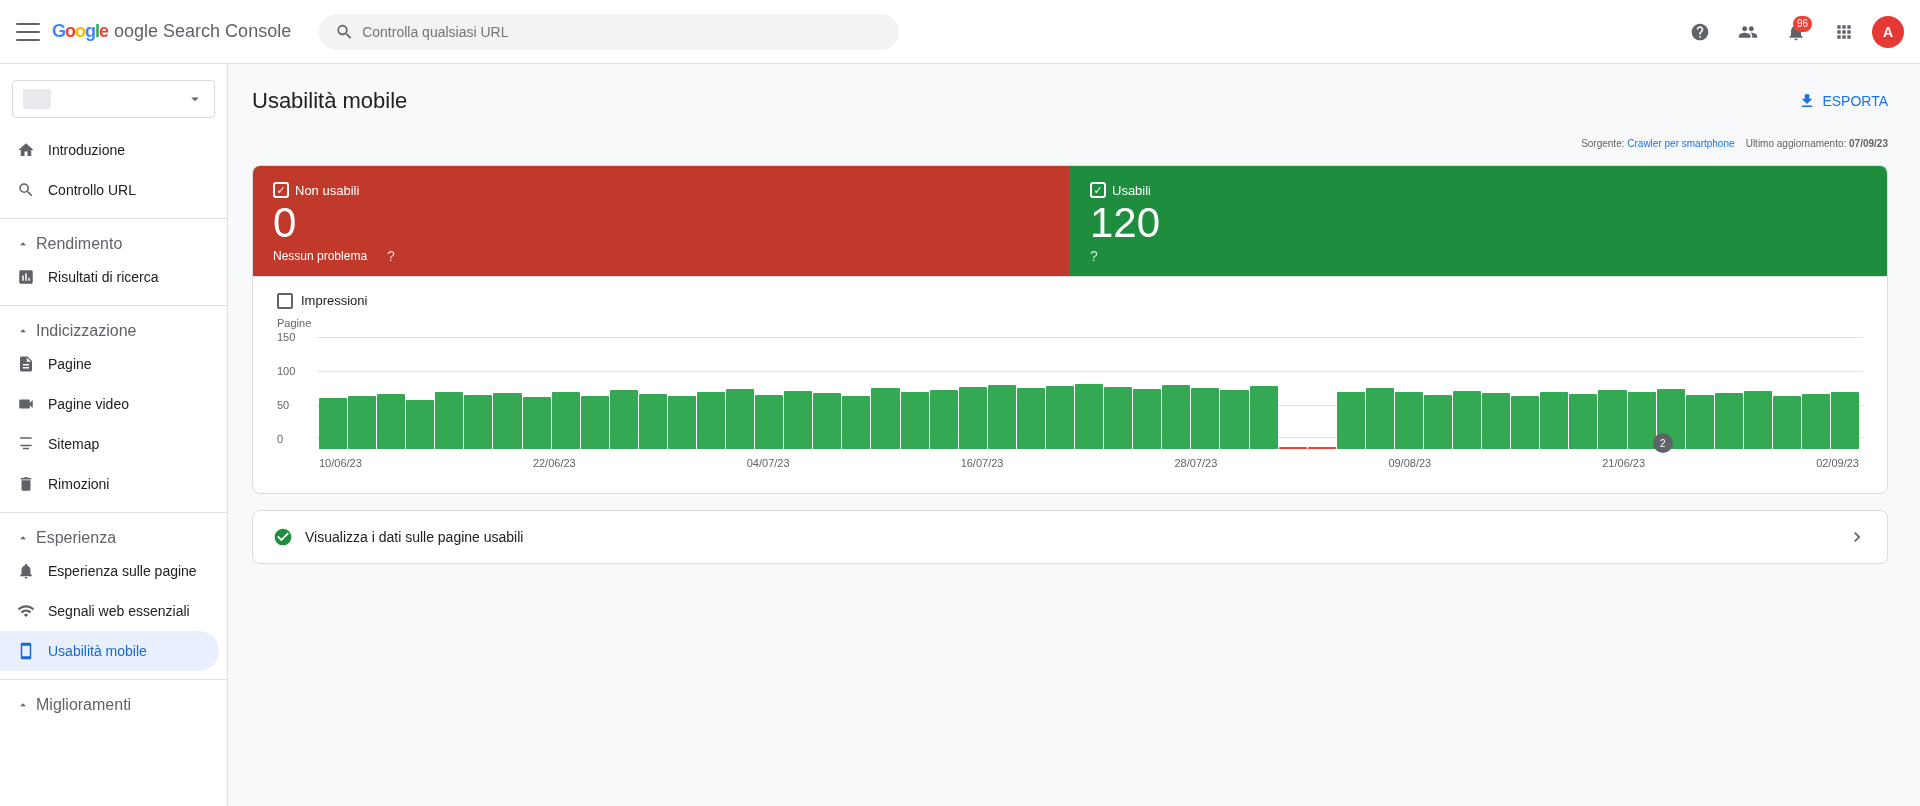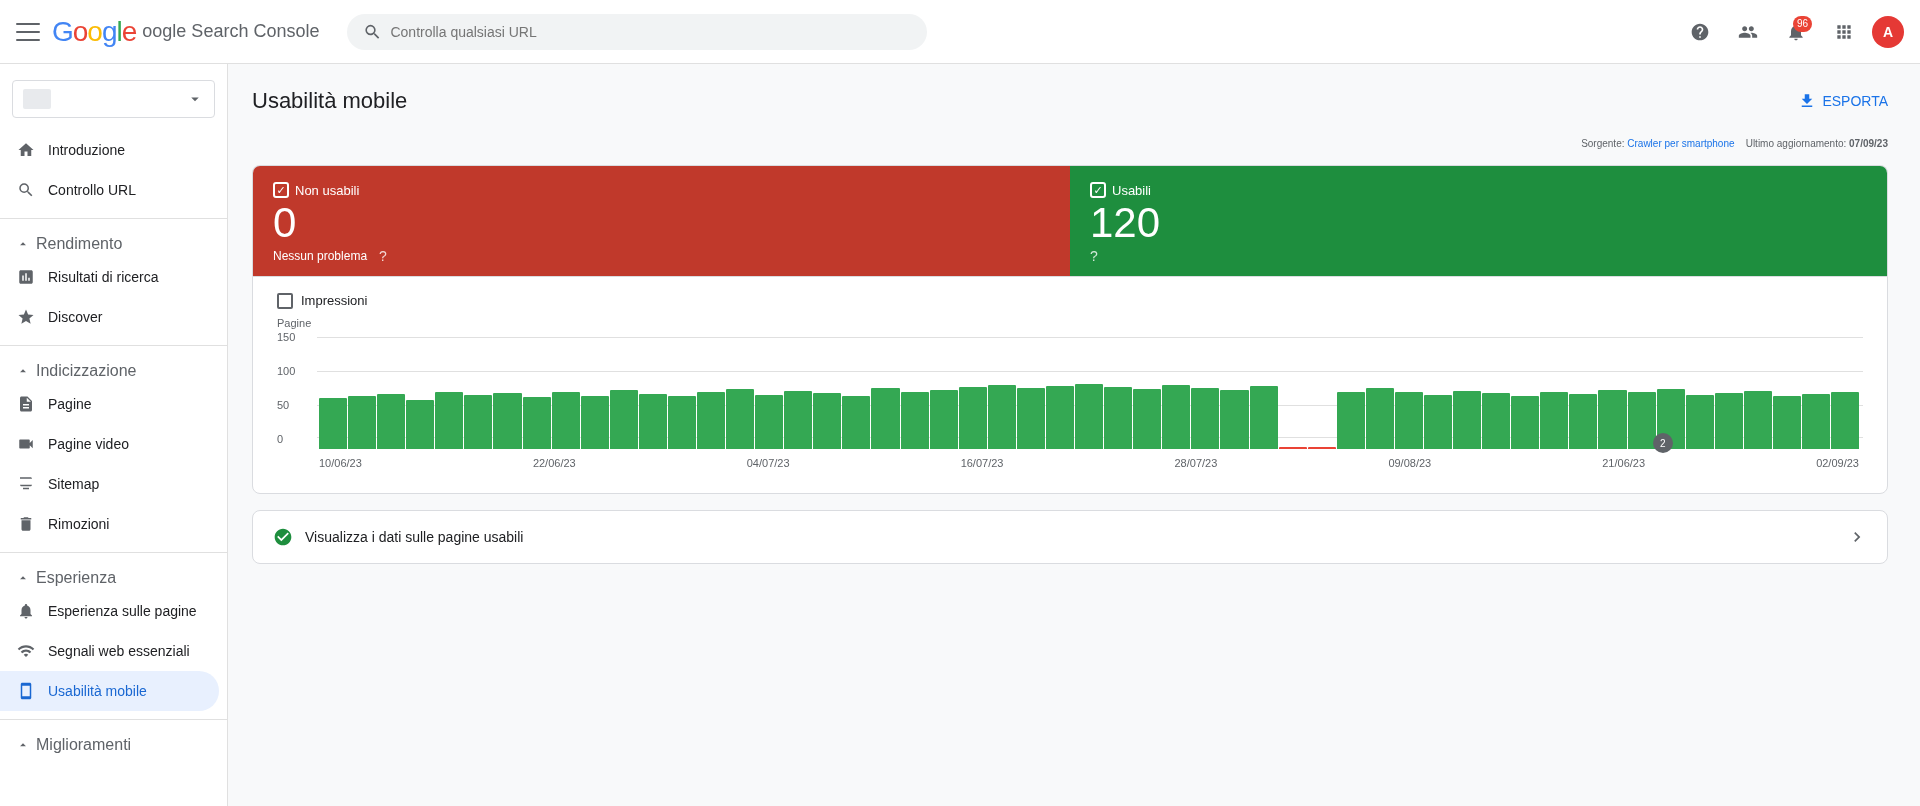--- a/index.html
+++ b/index.html
@@ -7,21 +7,21 @@
 
     
     .top-nav {
       display: flex; align-items: center; height: 64px;
       background: #fff; border-bottom: 1px solid #e0e0e0;
       padding: 0 16px; gap: 12px; position: fixed; top: 0; left: 0; right: 0; z-index: 100;
     }
     .hamburger-icon { width: 24px; height: 24px; display: flex; flex-direction: column; justify-content: space-around; cursor: pointer; flex-shrink: 0; }
     .hamburger-icon span { display: block; height: 2px; background: #5f6368; border-radius: 2px; }
     .logo-area { display: flex; align-items: center; gap: 4px; }
-    .logo-g { font-size: 28px; font-weight: 400; letter-spacing: -1px; }
+    .logo-g { font-size: 18px; font-weight: 700; letter-spacing: -1px; }
     .logo-g .blue { color: #4285f4; }
     .logo-g .red { color: #ea4335; }
     .logo-g .yellow { color: #fbbc05; }
     .logo-g .green { color: #34a853; }
     .logo-text { font-size: 18px; color: #5f6368; font-weight: 400; margin-left: 2px; }
     .search-bar {
       display: flex; align-items: center; background: #f1f3f4; border-radius: 24px;
       padding: 8px 16px; flex: 0 0 580px; gap: 8px; margin-left: 16px;
     }
     .search-bar input { border: none; background: transparent; outline: none; font-size: 14px; color: #202124; width: 100%; }
@@ -75,21 +75,21 @@
     
     .stats-cards { display: flex; border-radius: 8px 8px 0 0; overflow: hidden; margin-bottom: 0; border: 1px solid #dadce0; border-bottom: none; }
     .stat-card { flex: 1; padding: 16px 20px 12px; display: flex; flex-direction: column; gap: 4px; }
     .stat-card.non-usabili { background: #c0392b; }
     .stat-card.usabili { background: #1e8e3e; }
     .stat-header { display: flex; align-items: center; gap: 6px; }
     .stat-checkbox { width: 16px; height: 16px; border: 2px solid #fff; border-radius: 3px; display: flex; align-items: center; justify-content: center; }
     .stat-checkbox.checked::after { content: '✓'; color: #fff; font-size: 11px; }
     .stat-label { color: #fff; font-size: 13px; font-weight: 500; }
     .stat-value { font-size: 42px; font-weight: 300; color: #fff; line-height: 1; }
-    .stat-sub { color: #fff; font-size: 12px; display: flex; align-items: center; gap: 12px; }
+    .stat-sub { color: #fff; font-size: 12px; display: flex; align-items: center; gap: 20px; }
     .stat-help { color: rgba(255,255,255,0.8); cursor: pointer; font-size: 14px; }
 
     
     .chart-container {
       background: #fff; border: 1px solid #dadce0; border-radius: 0 0 8px 8px;
       padding: 16px 24px 16px; margin-bottom: 16px;
     }
     .chart-legend { display: flex; align-items: flex-start; gap: 8px; margin-bottom: 8px; }
     .legend-checkbox { width: 16px; height: 16px; border: 2px solid #5f6368; border-radius: 2px; cursor: pointer; }
     .legend-label { font-size: 13px; color: #202124; }
@@ -193,28 +193,20 @@
         </svg>
       <span>Rendimento</span>
     </div>
     <div class="sidebar-item">
       <span class="item-icon">
         <svg width="18" height="18" viewBox="0 0 24 24" fill="#5f6368">
             <path d="M19 3H5c-1.1 0-2 .9-2 2v14c0 1.1.9 2 2 2h14c1.1 0 2-.9 2-2V5c0-1.1-.9-2-2-2zM9 17H7v-7h2v7zm4 0h-2V7h2v10zm4 0h-2v-4h2v4z"></path>
           </svg>
       </span>
       <span>Risultati di ricerca</span>
-    </div>
-    <div class="sidebar-item">
-      <span class="item-icon">
-        <svg width="18" height="18" viewBox="0 0 24 24" fill="#5f6368">
-            <path d="M12 17.27L18.18 21l-1.64-7.03L22 9.24l-7.19-.61L12 2 9.19 8.63 2 9.24l5.46 4.73L5.82 21z"></path>
-          </svg>
-      </span>
-      <span>Discover</span>
     </div>
 
     <div class="sidebar-divider"></div>
 
     <div class="sidebar-section-header">
       <svg width="14" height="14" viewBox="0 0 24 24" fill="#5f6368">
           <path d="M7 14l5-5 5 5z"></path>
         </svg>
       <span>Indicizzazione</span>
     </div>

